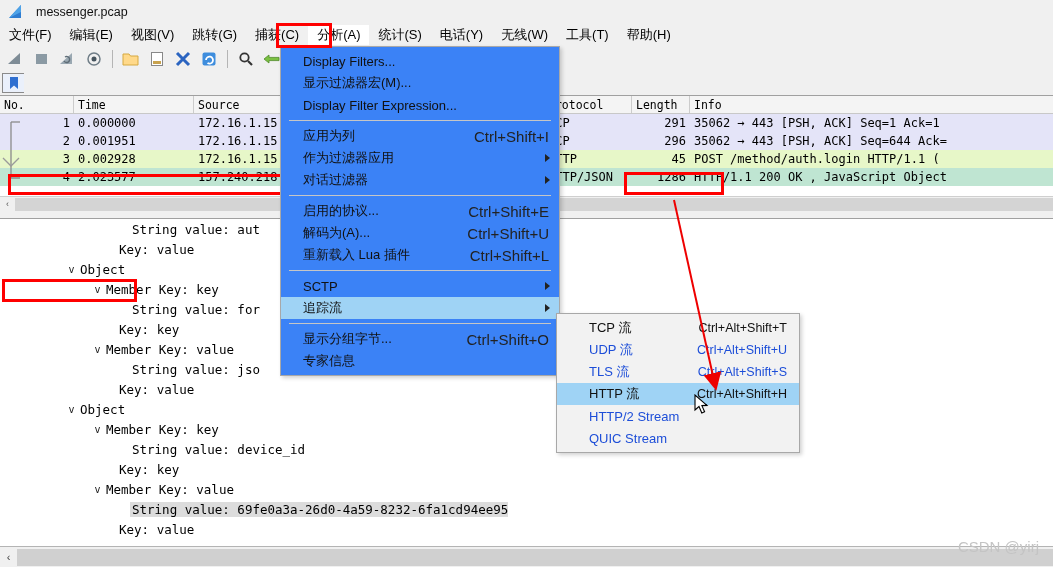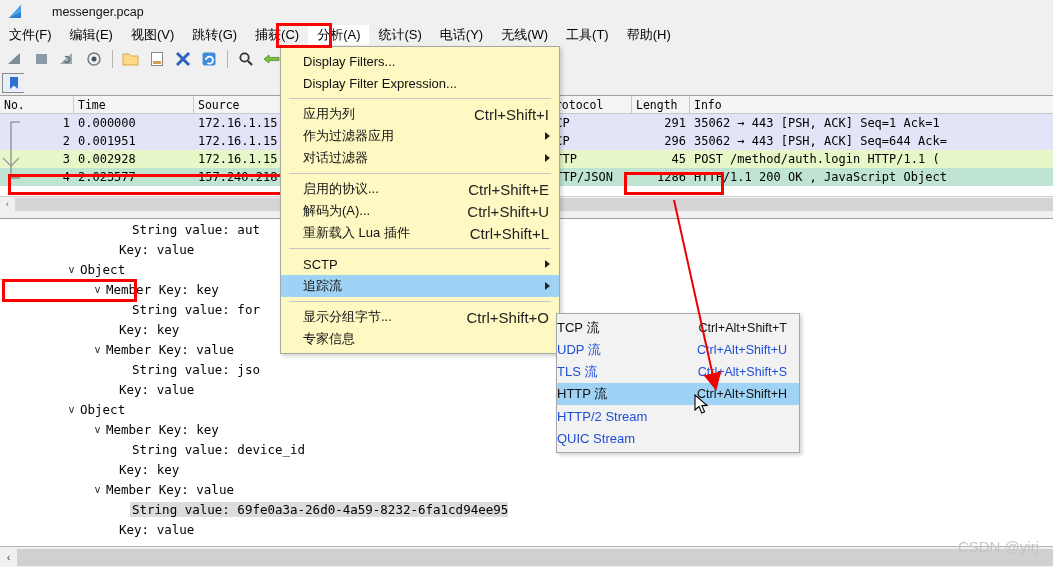--- a/index.html
+++ b/index.html
@@ -15,21 +15,21 @@
   #app {
     position: relative;
     width: 1053px; height: 567px;
     background: #f0f0f0;
   }
 
   
   .titlebar {
     position: absolute; left: 0; top: 0; width: 1053px; height: 24px;
     background: #f0f0f0;
-    display: flex; align-items: center; gap: 24px;
+    display: flex; align-items: center; gap: 8px;
     padding-left: 8px;
   }
   .wsicon { width: 20px; height: 16px; position: relative; flex: none; }
   .title-text { font-size: 12.5px; color: #111; }
 
   
   .menubar {
     position: absolute; left: 0; top: 24px; width: 1053px; height: 22px;
     background: #f0f0f0;
     display: flex; align-items: center;
@@ -164,21 +164,21 @@
   }
   .dhs-arrow {
     width: 17px; height: 19px; display: flex; align-items: center; justify-content: center;
     font-size: 11px; color: #444;
   }
   .dhs-track { flex: 1; height: 17px; background: #d0d0d0; }
 
   
   .dropdown {
     position: absolute; left: 280px; top: 46px; width: 280px;
-    background: #fef9c3;
+    background: #3b82f6;
     border: 1px solid #a8a8a8;
     box-shadow: 2px 2px 4px rgba(0,0,0,0.18);
     z-index: 30;
     padding: 3px 0;
   }
   .dd-item {
     height: 22px; display: flex; align-items: center;
     padding: 0 10px 0 22px;
     font-size: 13px; color: #111;
     position: relative;
@@ -205,21 +205,21 @@
   .submenu {
     position: absolute; left: 556px; top: 313px; width: 244px;
     background: #f2f2f2;
     border: 1px solid #a8a8a8;
     box-shadow: 2px 2px 4px rgba(0,0,0,0.18);
     z-index: 35;
     padding: 3px 0;
   }
   .sm-item {
     height: 22px; display: flex; align-items: center;
-    padding: 0 12px 0 0;
+    padding: 0 12px 0 32px;
     font-size: 13px;
     white-space: nowrap;
   }
   .sm-item .lbl { flex: 1; color: #111; }
   .sm-item .acc { color: #111; font-size: 12.5px; }
   .sm-item.disabled .lbl,
   .sm-item.disabled .acc { color: #1d4ed8; }
   .sm-item.highlight { background: #9fd3f5; }
 
   
@@ -514,20 +514,23 @@
   <div class="detail-hscroll">
     <div class="dhs-arrow">‹</div>
     <div class="dhs-track"></div>
   </div>
 
   <div class="dropdown">
     <div class="dd-item">
       <span class="lbl">Display Filters...</span>
     </div>
     <div class="dd-item">
+      <span class="lbl">显示过滤器宏(M)...</span>
+    </div>
+    <div class="dd-item">
       <span class="lbl">Display Filter Expression...</span>
     </div>
     <div class="dd-sep"></div>
     <div class="dd-item">
       <span class="lbl">应用为列</span>
       <span class="acc">Ctrl+Shift+I</span>
     </div>
     <div class="dd-item">
       <span class="lbl">作为过滤器应用</span>
       <span class="arrow"></span>

